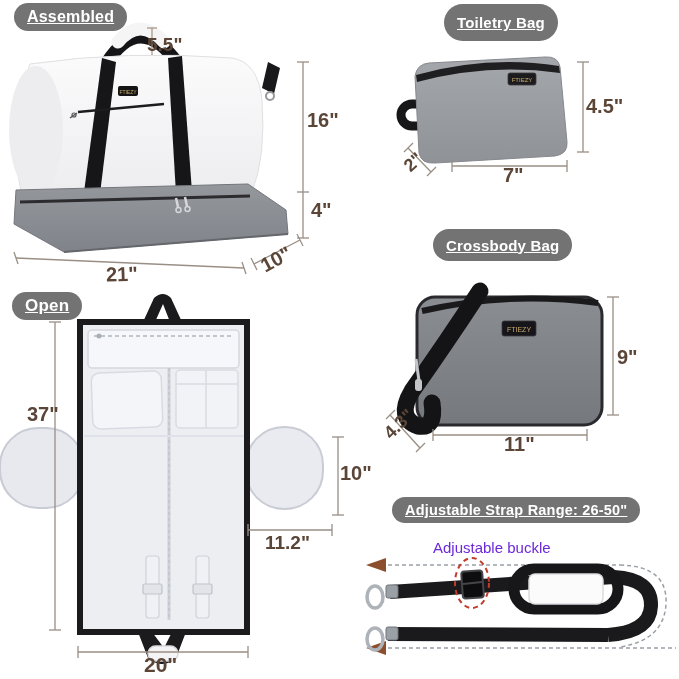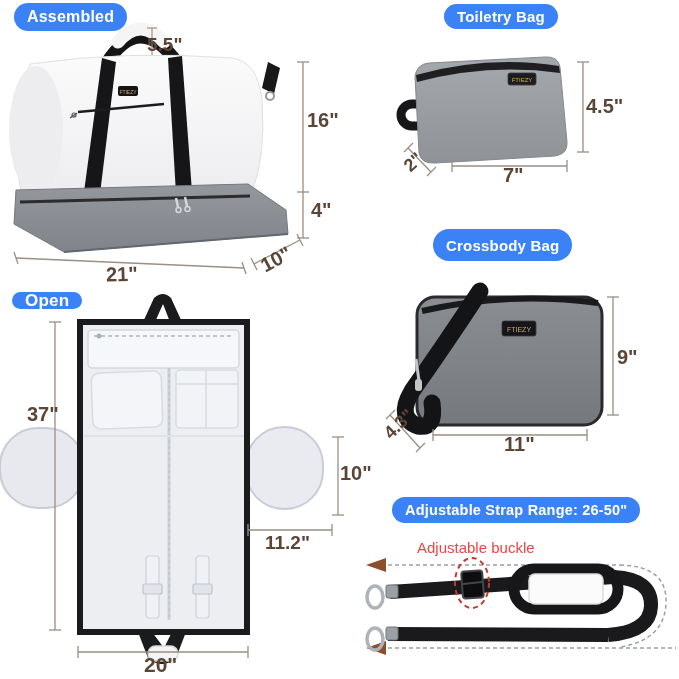--- a/index.html
+++ b/index.html
@@ -2,29 +2,29 @@
 <html><head>
 <meta charset="utf-8">
 <style>
   html,body { margin:0; padding:0; background:#fff; }
   .canvas {
     position:relative; width:679px; height:679px; overflow:hidden;
     background:#ffffff; font-family:"Liberation Sans", sans-serif;
   }
   .layer { position:absolute; inset:0; }
   .badge {
-    position:absolute; background:#3b82f6; color:#ffffff; font-weight:bold;
+    position:absolute; background:#737373; color:#ffffff; font-weight:bold;
     border-radius:999px; display:flex; align-items:center; justify-content:center;
-    padding:0 13px; white-space:nowrap; letter-spacing:.2px;
+    padding:0 13px; white-space:nowrap; letter-spacing:.2px;text-decoration:underline;
   }
   .dim {
     position:absolute; color:#5a4537; font-weight:600; font-size:20px;
     white-space:nowrap; line-height:1;
   }
-  .note { position:absolute; color:#ef4444; font-size:15px; white-space:nowrap; }
+  .note { position:absolute; color:#6d28d9; font-size:15px; white-space:nowrap;margin-left:16px; }
   svg { position:absolute; overflow:visible; }
   svg text { font-family:"Liberation Sans", sans-serif; }
 </style>
 </head>
 <body>
 
 <div class="canvas">
 
   <div class="layer">
     <div class="badge" style="left:14px; top:3px; height:28px; font-size:16px;">Assembled</div>
@@ -91,21 +91,21 @@
     </svg>
 
     <span class="dim" style="left:147px; top:35px; font-size:19px;">5.5"</span>
     <span class="dim" style="left:307px; top:110px;">16"</span>
     <span class="dim" style="left:311px; top:200px;">4"</span>
     <span class="dim" style="left:106px; top:264px; transform:rotate(-2deg);">21"</span>
     <span class="dim" style="left:260px; top:249px; transform:rotate(-28deg);">10"</span>
   </div>
 
   <div class="layer">
-    <div class="badge" style="left:444px; top:4px; height:25px; font-size:15px;">Toiletry Bag</div>
+    <div class="badge" style="left:444px; top:4px; height:37px; font-size:15px;">Toiletry Bag</div>
 
     <svg style="left:393px; top:46px;" width="250" height="145" viewBox="0 0 250 145">
       <defs>
         <linearGradient id="gToil" x1="0" y1="0" x2="0" y2="1">
           <stop offset="0" stop-color="#a4a7ac"></stop>
             <stop offset="1" stop-color="#8f9297"></stop>
         </linearGradient>
       </defs>
       <rect x="8" y="58" width="48" height="22" rx="11" fill="none" stroke="#17171a" stroke-width="9"></rect>
       <g>
@@ -165,21 +165,21 @@
         <line x1="40" y1="169" x2="49" y2="160"></line>
       </g>
     </svg>
 
     <span class="dim" style="left:617px; top:347px;">9"</span>
     <span class="dim" style="left:382px; top:415px; font-size:18px; transform:rotate(-44deg);">4.3"</span>
     <span class="dim" style="left:504px; top:434px;">11"</span>
   </div>
 
   <div class="layer">
-    <div class="badge" style="left:12px; top:292px; height:17px; font-size:17px;">Open</div>
+    <div class="badge" style="left:12px; top:292px; height:28px; font-size:17px;">Open</div>
 
     <svg style="left:0px; top:288px;" width="380" height="392" viewBox="0 0 380 392">
 
       <rect x="0" y="140" width="84" height="80" rx="38" fill="#e7e9ee" stroke="#c9ccd4" stroke-width="2"></rect>
       <rect x="246" y="139" width="77" height="82" rx="38" fill="#e9ebf0" stroke="#c9ccd4" stroke-width="2"></rect>
 
       <path d="M 143 34 L 154 10 Q 163 2 171 10 L 182 34 L 170 34 L 163 16 L 155 34 Z" fill="#1b1b1d"></path>
 
       <g>
         <rect x="80" y="34" width="167" height="310" fill="#eceef2" stroke="#1b1b1d" stroke-width="6"></rect>

